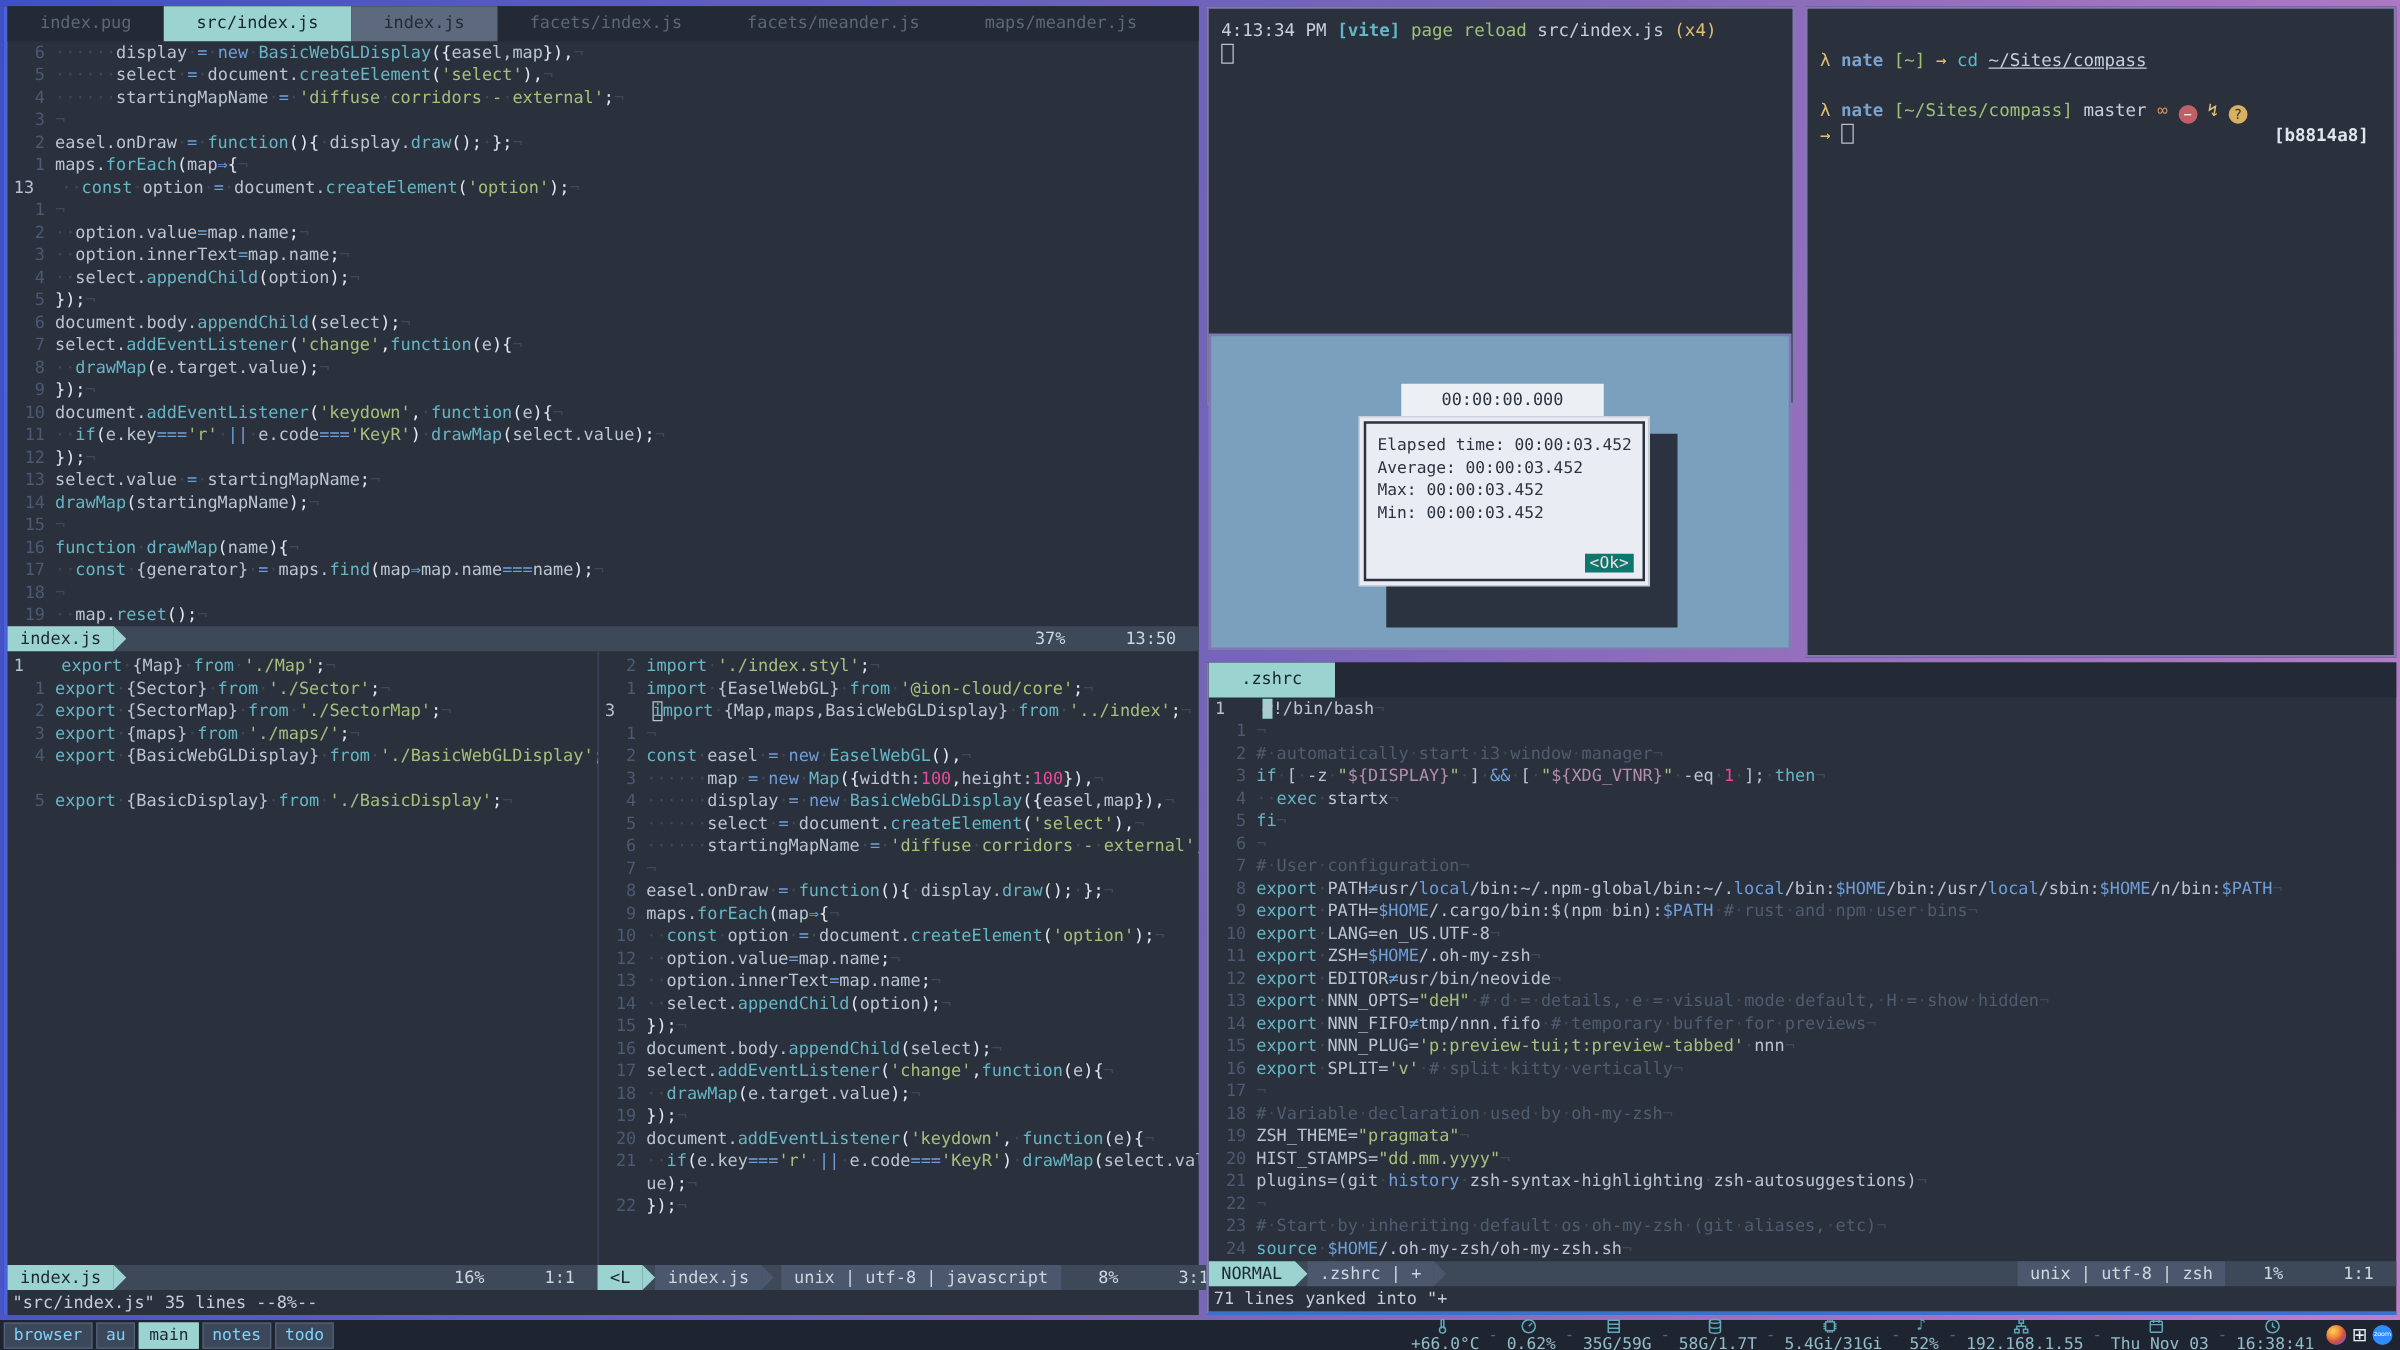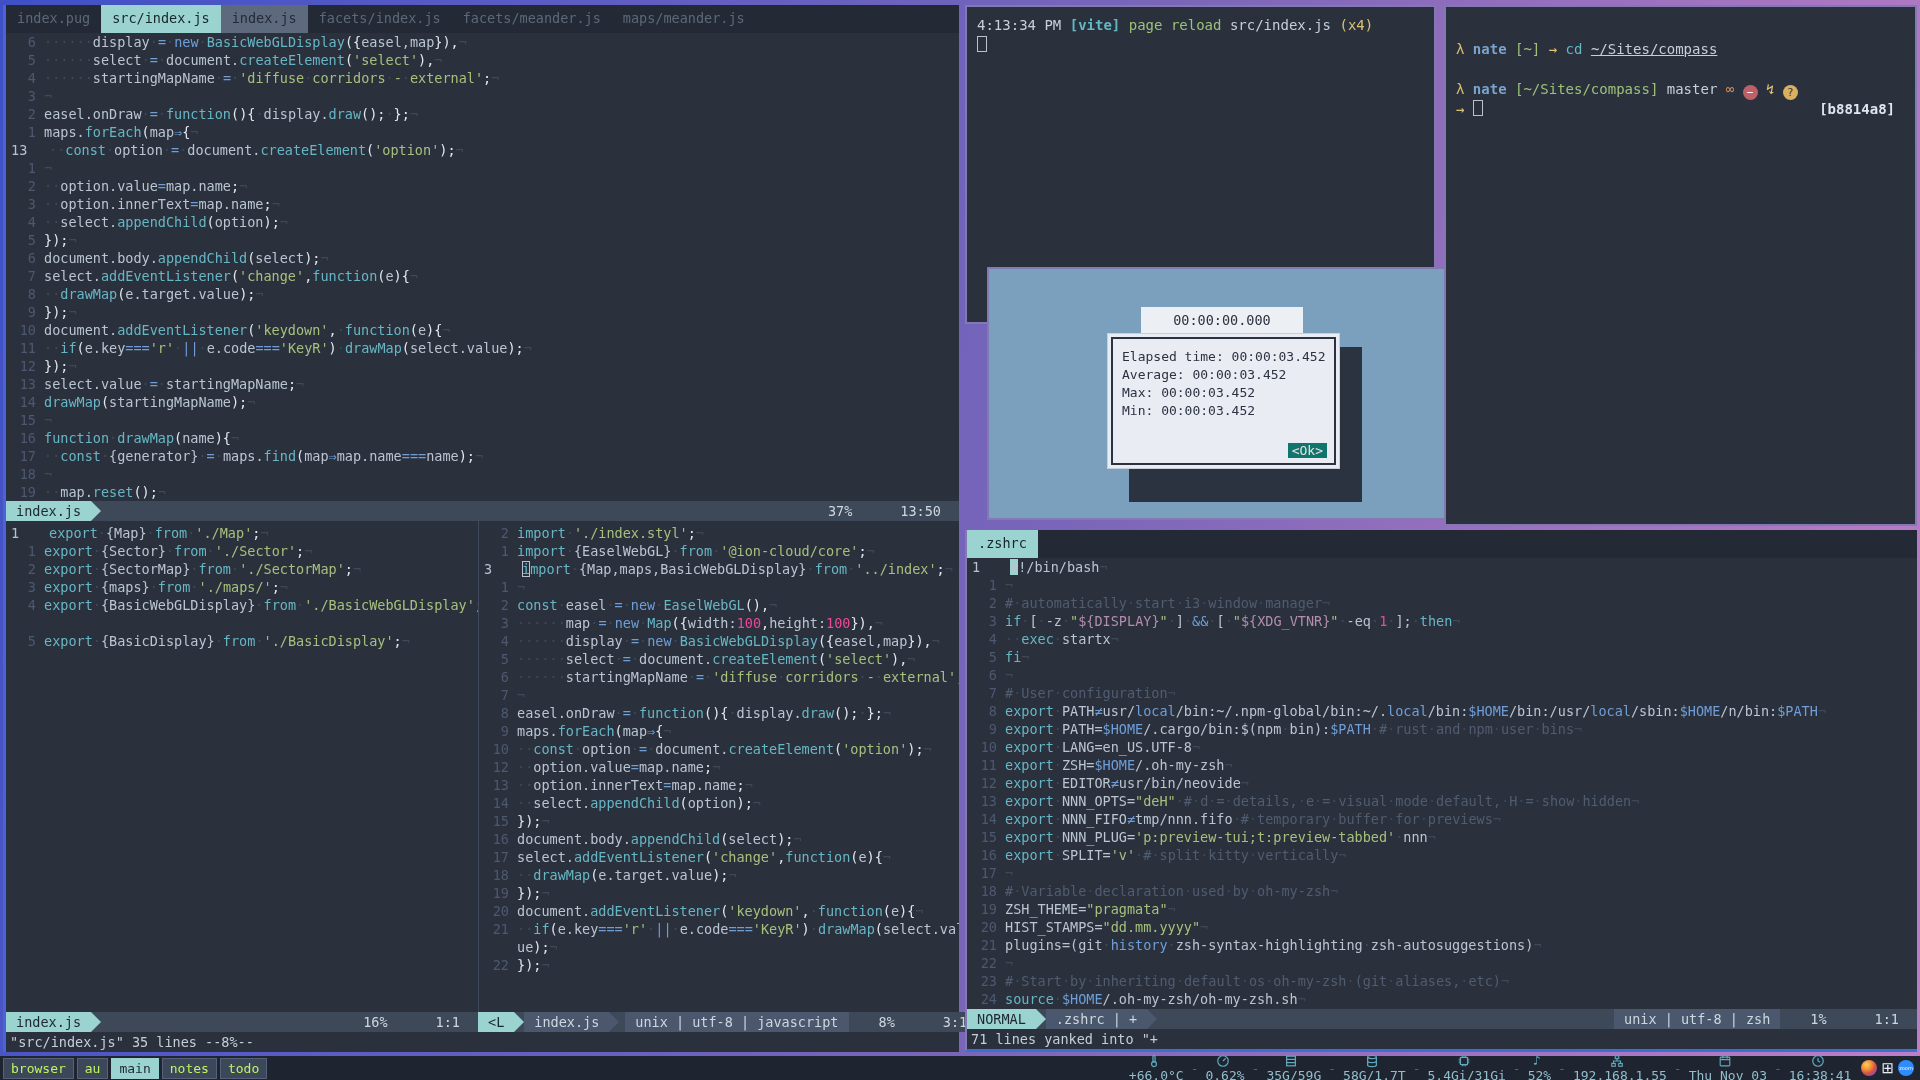--- a/index.html
+++ b/index.html
@@ -7,21 +7,21 @@
     width:1920px;height:1080px;overflow:hidden;position:relative;
     background:linear-gradient(102deg,#3f50c6 0%,#5b5cc4 25%,#7a66b8 55%,#a273c0 80%,#bb7fc6 100%);
     font-family:"DejaVu Sans Mono",monospace;
   }
   .window{position:absolute;background:#2a313d;box-sizing:border-box;}
   .b-purple{border:2px solid #8278b4;}
 
   
   .vimcol{display:flex;flex-direction:column;}
   .tabbar{height:28px;background:#232a35;display:flex;align-items:stretch;font-size:13.5px;flex:none;}
-  .tab{padding:5px 11px;color:#5c6878;white-space:pre;}
+  .tab{padding:5px 26px;color:#5c6878;white-space:pre;}
   .tab.active{background:#9bd3d0;color:#17262c;}
   .tab.alt{background:#5d6a7e;color:#222b37;}
   .rows{overflow:hidden;}
   .row{height:18px;line-height:18px;white-space:pre;font-size:13.5px;position:relative;}
   .ln{display:inline-block;width:30px;text-align:right;padding-right:8px;color:#4d5970;flex:none;}
   .row.cur .ln{text-align:left;padding-left:5px;color:#b6c2d0;}
   .sg.d{color:#bac5d1;} .sg.k{color:#67b6c5;} .sg.o{color:#6f9ed8;} .sg.s{color:#a6c07c;}
   .sg.p{color:#e2e8ef;} .sg.c{color:#505c6f;} .sg.n{color:#ec4899;} .sg.v{color:#b48ead;}
   .sp,.eol{color:#3e4856;}
   .cbk{background:#9bd3d0;color:#1c2630;}
@@ -46,32 +46,32 @@
   .term .row{height:20px;line-height:20px;font-size:14px;}
   .sg.w{color:#c6d0da;} .sg.cyb{color:#62b8c6;font-weight:bold;} .sg.cy{color:#62b8c6;}
   .sg.gr{color:#9dc178;} .sg.ye{color:#dec172;} .sg.bl{color:#7ba3cc;font-weight:bold;}
   .sg.u{text-decoration:underline;} .sg.gch{color:#d78f5f;} .sg.ylt{color:#e8c877;}
   .bdg-r,.bdg-y{display:inline-block;width:15px;height:15px;line-height:15px;border-radius:50%;text-align:center;font-size:11px;vertical-align:-2px;}
   .bdg-r{background:#bf5f68;color:#fff;}
   .bdg-y{background:#d9b05f;color:#2b3240;}
   #term-zsh{padding-top:32px;}
 
   
-  #timer-win{background:#7ba0bd;margin-left:20px;}
+  #timer-win{background:#7ba0bd;}
   .timer-tab{position:absolute;left:152px;top:38px;width:162px;height:26px;background:#eceff4;color:#2b3240;
     font-size:13.5px;line-height:26px;text-align:center;}
   .timer-shadow{position:absolute;left:140px;top:78px;width:233px;height:155px;background:#2b3340;}
   .timer-dialog{position:absolute;left:118px;top:64px;width:233px;height:136px;background:#e9ecf2;
     border:1px solid #c9ced9;box-shadow:inset 0 0 0 3px #e9ecf2, inset 0 0 0 5px #2b3340;padding:14px 0 0 14px;box-sizing:border-box;}
   .timer-line{font-size:13px;line-height:18px;color:#2b3240;white-space:pre;}
   .ok-btn{position:absolute;right:12px;bottom:10px;background:#0f766e;color:#f3dde0;font-size:13px;padding:0 4px;}
 
   
   #bar{position:absolute;left:0;top:1056px;width:1920px;height:24px;background:#1e2530;display:flex;align-items:center;font-size:13px;}
-  .ws{margin-left:3px;padding:2px 7px;background:#3c4859;color:#bef264;border:1px solid #53617a;}
+  .ws{margin-left:3px;padding:2px 7px;background:#3c4859;color:#7dd3fc;border:1px solid #53617a;}
   .ws.active{background:#9bd3d0;color:#1d2733;border-color:#9bd3d0;}
   .bar-spacer{flex:1;}
   .stat{display:flex;align-items:center;color:#93bdcb;white-space:pre;flex-direction:column;}
   .stat .icon{display:inline-flex;margin-right:5px;color:#62a9bd;}
   .stat .icon svg{display:block;}
   .bar-sep{color:#566077;margin:0 7px;}
   .tray{display:flex;align-items:center;margin:0 6px 0 10px;gap:4px;}
   .tray-ff{width:16px;height:16px;border-radius:50%;background:radial-gradient(circle at 35% 30%,#ffd152 0%,#f08a3c 35%,#d4543c 55%,#8a4bbf 80%,#5634a0 100%);}
   .tray-tiles{color:#e8edf2;font-size:15px;line-height:16px;font-family:"DejaVu Sans",sans-serif;}
   .tray-zoom{width:16px;height:16px;border-radius:50%;background:#2d8cff;color:#fff;font-size:5px;display:flex;align-items:center;justify-content:center;font-family:"DejaVu Sans",sans-serif;}

